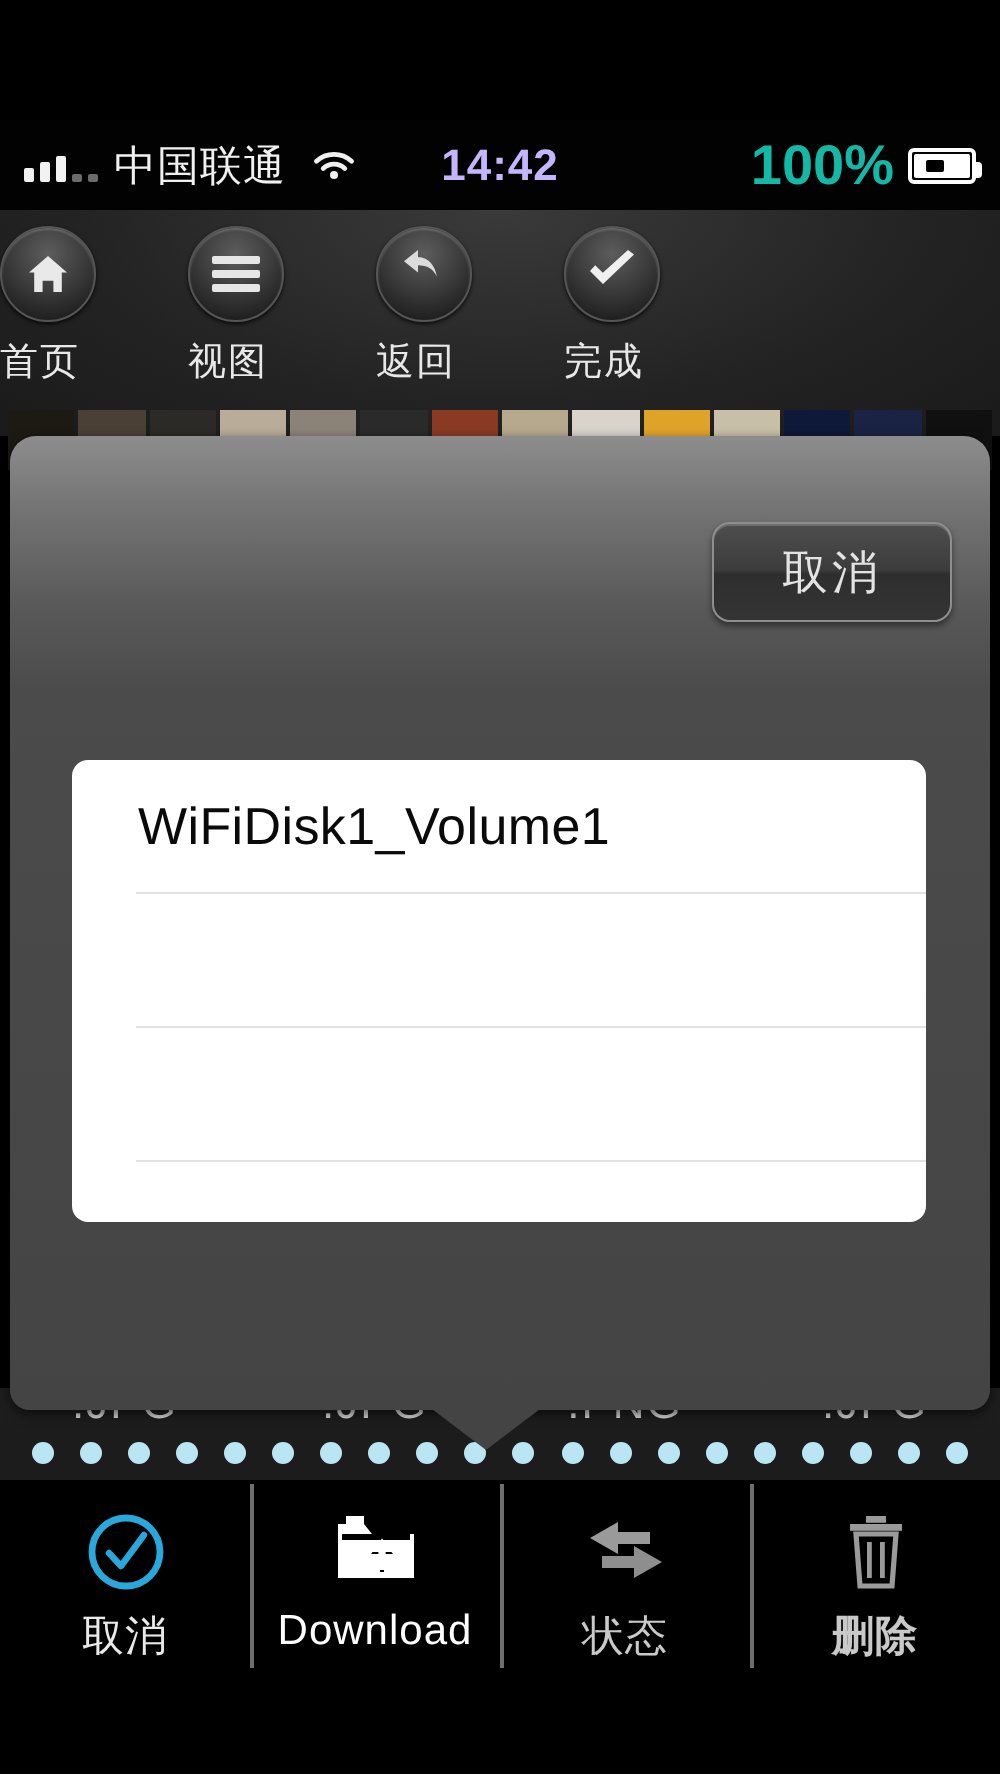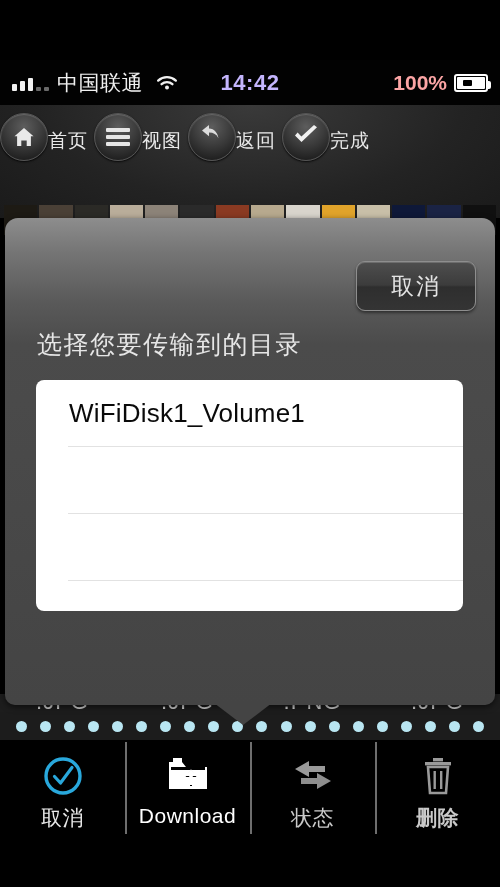--- a/index.html
+++ b/index.html
@@ -23,34 +23,34 @@
   .sb-left { display:flex; align-items:center; gap:8px; padding-left:12px; width:210px; }
   .bars { display:flex; align-items:flex-end; gap:3px; height:16px; }
   .bar { width:5px; background:#f2f2f2; border-radius:1px; }
   .bar.b1{height:7px;} .bar.b2{height:10px;} .bar.b3{height:13px;}
   .bar.dim { background:#6a6a6a; height:4px; }
   .carrier { color:#f0f0f0; font-size:21px; letter-spacing:0.5px; }
   .wifi { width:24px; height:18px; position:relative; margin-left:4px; }
   .wifi svg { display:block; }
   .sb-time { flex:1; text-align:center; color:#c4b5fd; font-size:22px; font-weight:bold; letter-spacing:0.5px; }
   .sb-right { width:210px; display:flex; align-items:center; justify-content:flex-end; gap:7px; padding-right:12px; }
-  .batt-pct { color:#fca5a5; font-size:21px; font-weight:bold; }
+  .batt-pct { color:#14b8a6; font-size:28px; font-weight:bold; }
   .batt { width:34px; height:18px; border:2px solid #fff; border-radius:3px; position:relative; display:flex; align-items:center; }
   .batt:after { content:""; position:absolute; right:-5px; top:5px; width:3px; height:8px; background:#fff; border-radius:0 2px 2px 0; }
   .batt-fill { position:absolute; left:1px; top:1px; bottom:1px; right:1px; background:#fff; border-radius:1px; }
   .batt-plug { position:absolute; left:7px; top:4px; width:9px; height:6px; background:#000; border-radius:1px; z-index:2;}
 
   
   .toolbar {
     position:absolute; left:0; top:105px; width:500px; height:113px;
     background:
       radial-gradient(ellipse at 50% 0%, #3a3a3a 0%, #232323 60%, #1a1a1a 100%);
     display:flex; align-items:flex-start; padding-top:8px;
   }
-  .tb-btn { width:94px; display:flex; flex-direction:row; align-items:center; }
+  .tb-btn { width:94px; display:flex; flex-direction:column; align-items:flex-start; }
   .tb-circle {
     width:48px; height:48px; border-radius:50%;
     background: radial-gradient(circle at 50% 28%, #5d5d5d 0%, #3c3c3c 45%, #1d1d1d 85%, #141414 100%);
     border:1px solid #555;
     box-shadow: 0 1px 2px rgba(0,0,0,.8), inset 0 1px 1px rgba(255,255,255,.18);
     display:flex; align-items:center; justify-content:center;
   }
   .tb-label { color:#e8e8e8; font-size:19px; margin-top:7px; letter-spacing:1px; }
 
   .ico-home { width:22px; height:20px; }
@@ -241,21 +241,20 @@
       <span class="dot" style="background: rgb(185, 230, 242);"></span>
       <span class="dot" style="background: rgb(185, 230, 242);"></span>
       <span class="dot" style="background: rgb(185, 230, 242);"></span>
       <span class="dot" style="background: rgb(185, 230, 242);"></span>
       <span class="dot" style="background: rgb(185, 230, 242);"></span>
       <span class="dot" style="background: rgb(185, 230, 242);"></span>
     </div>
 
   <div class="dialog">
     <div class="cancel-btn">取消</div>
-    <div class="dlg-title">选择您要传输到的目录</div>
     <div class="list">
       <div class="list-row">
         <span class="list-row-label">WiFiDisk1_Volume1</span>
       </div>
       <div class="list-row">
         <span class="list-row-label"></span>
       </div>
       <div class="list-row">
         <span class="list-row-label"></span>
       </div>

